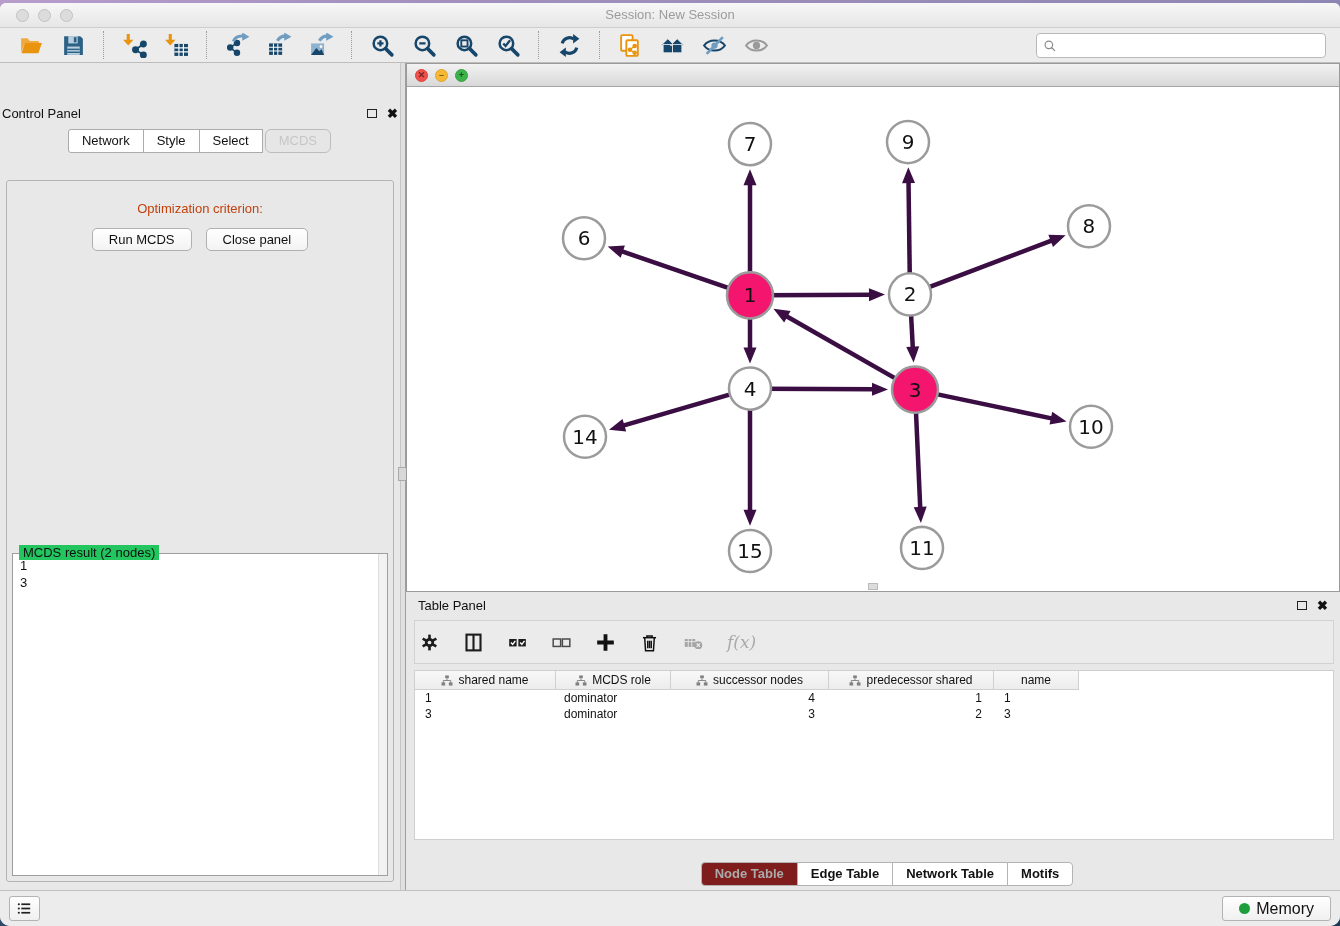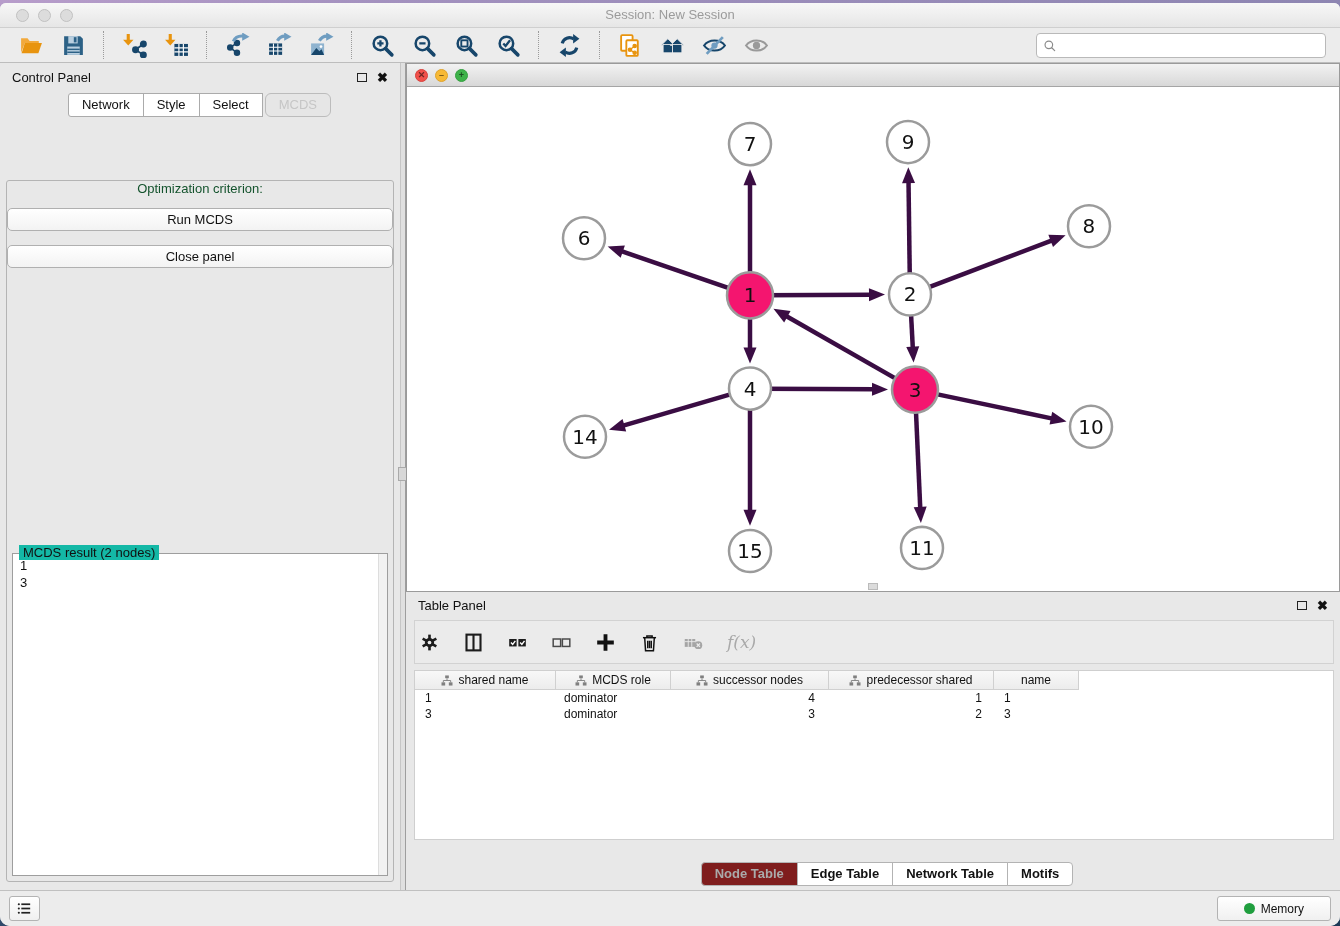--- a/index.html
+++ b/index.html
@@ -38,61 +38,61 @@
     position:absolute; right:14px; top:5px; width:290px; height:25px;
     background:#fff; border:1px solid #b9b9b9; border-radius:4px;
     display:flex; align-items:center; padding:0 6px;
   }
   .searchbox svg { width:14px; height:14px; flex:0 0 14px; }
   .searchbox input { border:none; outline:none; flex:1; font-size:13px; margin-left:5px; background:transparent; }
   
   .content { flex:1; display:flex; min-height:0; }
   
   .control-panel { width:400px; flex:0 0 400px; background:#e8e8e8; position:relative; }
-  .panel-head { height:28px; display:flex; align-items:center; padding:0 12px; }
+  .panel-head { height:28px; display:flex; align-items:center; padding:0 2px;margin-top:36px; }
   .panel-title { font-size:13px; color:#111; }
   .panel-head .spacer { flex:1; }
   .float-btn { width:10px; height:9px; border:1.5px solid #222; margin-right:10px; }
   .close-btn { font-size:13px; font-weight:bold; color:#111; line-height:1; }
   .tabs-row { display:flex; justify-content:center; position:relative; z-index:2; margin-top:2px;text-align:center; }
   .tab {
     font-size:13px; padding:3px 13px 4px; background:#fff;
     border:1px solid #ababab; margin-left:-1px; color:#111;
   }
   .tab.first { border-radius:3px 0 0 3px; }
   .tab.selected {
     background:#e6e6e6; color:#c6c6c6; border-radius:6px;
     border-color:#bcbcbc; margin-left:2px;
   }
   .cp-body {
     position:absolute; left:6px; right:6px; top:117px; bottom:8px;
     border:1px solid #b4b4b4; border-radius:3px; background:#e8e8e8;
   }
-  .opt-label { text-align:center; font-size:13px; color:#14532d; }
+  .opt-label { text-align:center; font-size:13px; margin-top:20px; color:#c2410c; }
   .dropdown {
     width:312px; height:23px; margin:11px auto 0;
     background:linear-gradient(#fff,#f4f4f4); border:1px solid #b0b0b0; border-radius:5px;
     display:flex; align-items:center; padding:0 6px 0 12px; font-size:13px; color:#111;
   }
   .dropdown .dd-text { flex:1; }
   .stepper { display:flex; flex-direction:column; gap:2px; align-items:center; }
   .stepper i { width:0; height:0; border-left:4px solid transparent; border-right:4px solid transparent; }
   .stepper .up { border-bottom:5px solid #555; }
   .stepper .dn { border-top:5px solid #555; }
-  .btn-row { display:flex; justify-content:center; gap:14px; margin-top:12px;flex-direction:column; }
+  .btn-row { display:flex; justify-content:center; gap:14px; margin-top:12px; }
   .pbtn {
     font-size:13px; color:#111; padding:3px 16px;
     background:linear-gradient(#fff,#f3f3f3); border:1px solid #b0b0b0; border-radius:5px;
   }
   .result-box {
     position:absolute; left:5px; right:5px; top:372px; bottom:5px;
     border:1px solid #9e9e9e; background:#fff;
   }
   .result-label {
-    position:absolute; top:-9px; left:6px; background:#14b8a6;
+    position:absolute; top:-9px; left:6px; background:#22c55e;
     padding:0 4px; font-size:13px; color:#111;
   }
   .result-text { padding:3px 7px; font-size:13px; line-height:17px; color:#111; }
   .result-scroll {
     position:absolute; right:0; top:0; bottom:0; width:9px;
     background:#f2f2f2; border-left:1px solid #ddd;
   }
   
   .v-splitter { width:6px; flex:0 0 6px; background:#e0e0e0; border-left:1px solid #c6c6c6; border-right:1px solid #9e9e9e; position:relative; }
   .v-splitter .handle {
@@ -159,21 +159,21 @@
   }
   .sb-left {
     width:31px; height:25px; background:linear-gradient(#fff,#f0f0f0);
     border:1px solid #b3b3b3; border-radius:3px;
     display:flex; align-items:center; justify-content:center;
   }
   .sb-left svg { width:17px; height:17px; }
   .sb-spacer { flex:1; }
   .memory-btn {
     height:25px; background:linear-gradient(#fff,#f0f0f0); border:1px solid #b3b3b3; border-radius:3px;
-    display:flex; align-items:center; gap:6px; padding:0 26px; font-size:12px; color:#111;
+    display:flex; align-items:center; gap:6px; padding:0 16px; font-size:16px; color:#111;
   }
   .mem-dot { width:11px; height:11px; border-radius:50%; background:#1f9e3e; }
 </style>
 </head>
 <body>
 
 <div class="window">
 
   <div class="titlebar">
     <div class="tl-group">

